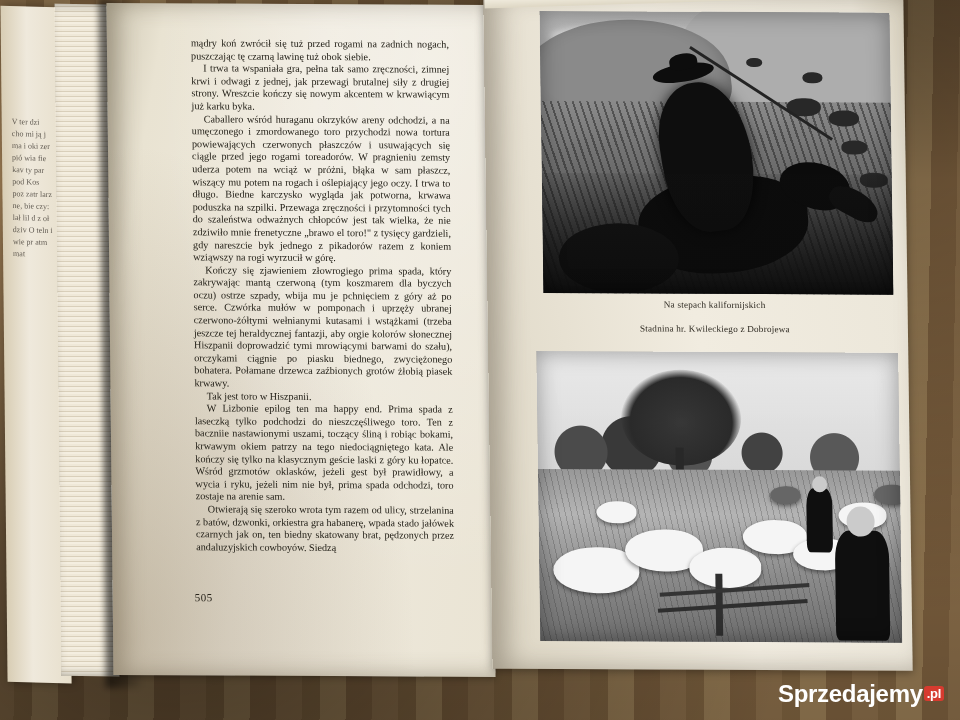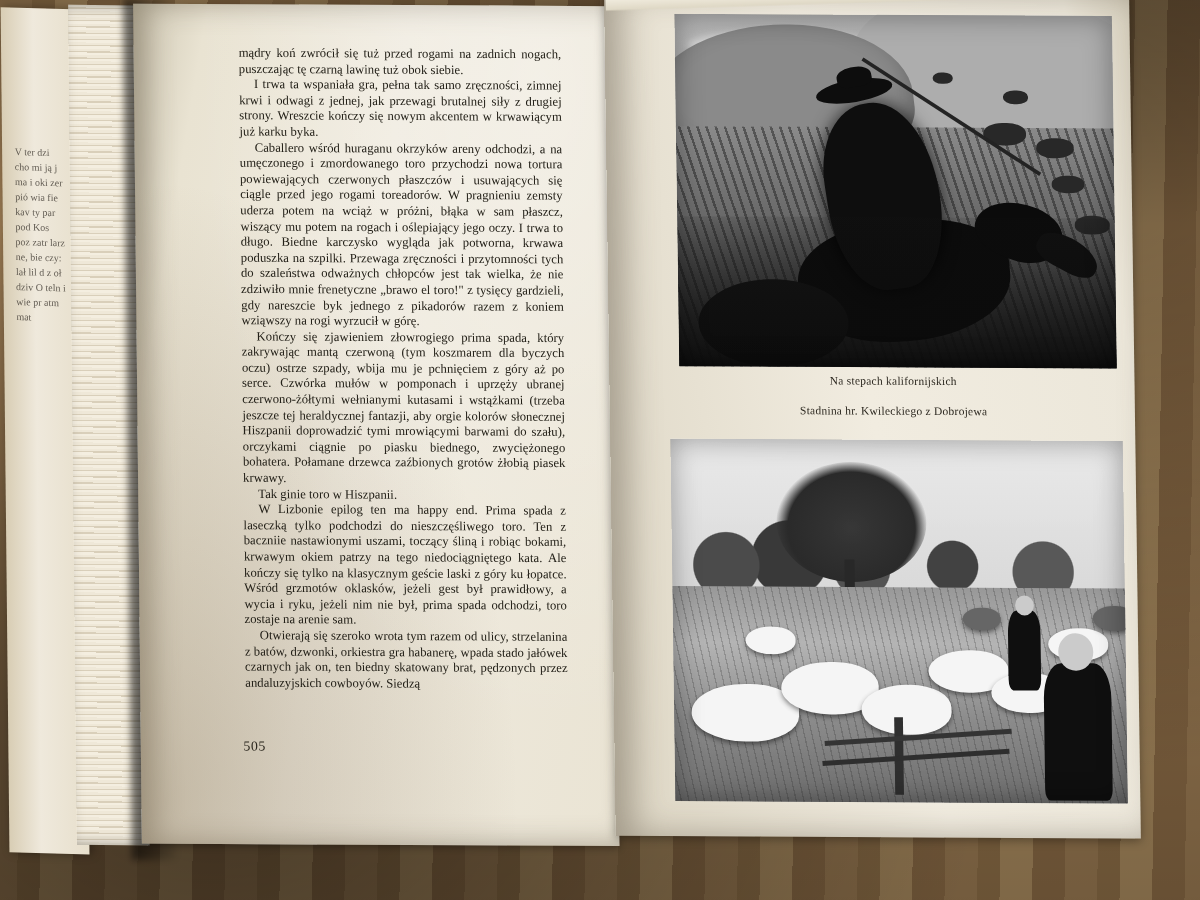--- a/index.html
+++ b/index.html
@@ -380,21 +380,21 @@
     <div class="page-edges"></div>
     <div class="spine-shadow"></div>
 
     <div class="page-left">
       <div class="paper-grain"></div>
       <div class="column">
         <p class="noindent">mądry koń zwrócił się tuż przed rogami na zadnich nogach, puszczając tę czarną lawinę tuż obok siebie.</p>
         <p>I trwa ta wspaniała gra, pełna tak samo zręczności, zimnej krwi i odwagi z jednej, jak przewagi brutalnej siły z drugiej strony. Wreszcie kończy się nowym akcentem w krwawiącym już karku byka.</p>
         <p>Caballero wśród huraganu okrzyków areny odchodzi, a na umęczonego i zmordowanego toro przychodzi nowa tortura powiewających czerwonych płaszczów i usuwających się ciągle przed jego rogami toreadorów. W pragnieniu zemsty uderza potem na wciąż w próżni, błąka w sam płaszcz, wiszący mu potem na rogach i oślepiający jego oczy. I trwa to długo. Biedne karczysko wygląda jak potworna, krwawa poduszka na szpilki. Przewaga zręczności i przytomności tych do szaleństwa odważnych chłopców jest tak wielka, że nie zdziwiło mnie frenetyczne „brawo el toro!" z tysięcy gardzieli, gdy nareszcie byk jednego z pikadorów razem z koniem wziąwszy na rogi wyrzucił w górę.</p>
         <p>Kończy się zjawieniem złowrogiego prima spada, który zakrywając mantą czerwoną (tym koszmarem dla byczych oczu) ostrze szpady, wbija mu je pchnięciem z góry aż po serce. Czwórka mułów w pomponach i uprzęży ubranej czerwono-żółtymi wełnianymi kutasami i wstążkami (trzeba jeszcze tej heraldycznej fantazji, aby orgie kolorów słonecznej Hiszpanii doprowadzić tymi mrowiącymi barwami do szału), orczykami ciągnie po piasku biednego, zwyciężonego bohatera. Połamane drzewca zaźbionych grotów żłobią piasek krwawy.</p>
-        <p>Tak ginie toro w Hiszpanii.</p>
+        <p>Tak jest toro w Hiszpanii.</p>
         <p>W Lizbonie epilog ten ma happy end. Prima spada z laseczką tylko podchodzi do nieszczęśliwego toro. Ten z baczniie nastawionymi uszami, toczący śliną i robiąc bokami, krwawym okiem patrzy na tego niedociągniętego kata. Ale kończy się tylko na klasycznym geście laski z góry ku łopatce. Wśród grzmotów oklasków, jeżeli gest był prawidłowy, a wycia i ryku, jeżeli nim nie był, prima spada odchodzi, toro zostaje na arenie sam.</p>
         <p>Otwierają się szeroko wrota tym razem od ulicy, strzelanina z batów, dzwonki, orkiestra gra habanerę, wpada stado jałówek czarnych jak on, ten biedny skatowany brat, pędzonych przez andaluzyjskich cowboyów. Siedzą</p>
       </div>
       <div class="folio">505</div>
     </div>
 
     <div class="page-right">
 
       <div class="plate plate-top">
         <div class="art1-sky"></div>
@@ -448,13 +448,14 @@
         <div class="man" style="left:268px;top:136px;width:26px;height:64px;"></div>
         <div class="man-head" style="left:274px;top:124px;width:15px;height:16px;"></div>
         <div class="man" style="left:296px;top:178px;width:54px;height:110px;border-radius:26% 26% 8% 8%;"></div>
         <div class="man-head" style="left:308px;top:154px;width:28px;height:30px;"></div>
       </div>
     </div>
 
     <div class="top-edge"></div>
   </div>
 
+  <div class="watermark"><span>Sprzedajemy</span><span class="dot">.pl</span></div>
 </div>
 
 </body></html>

